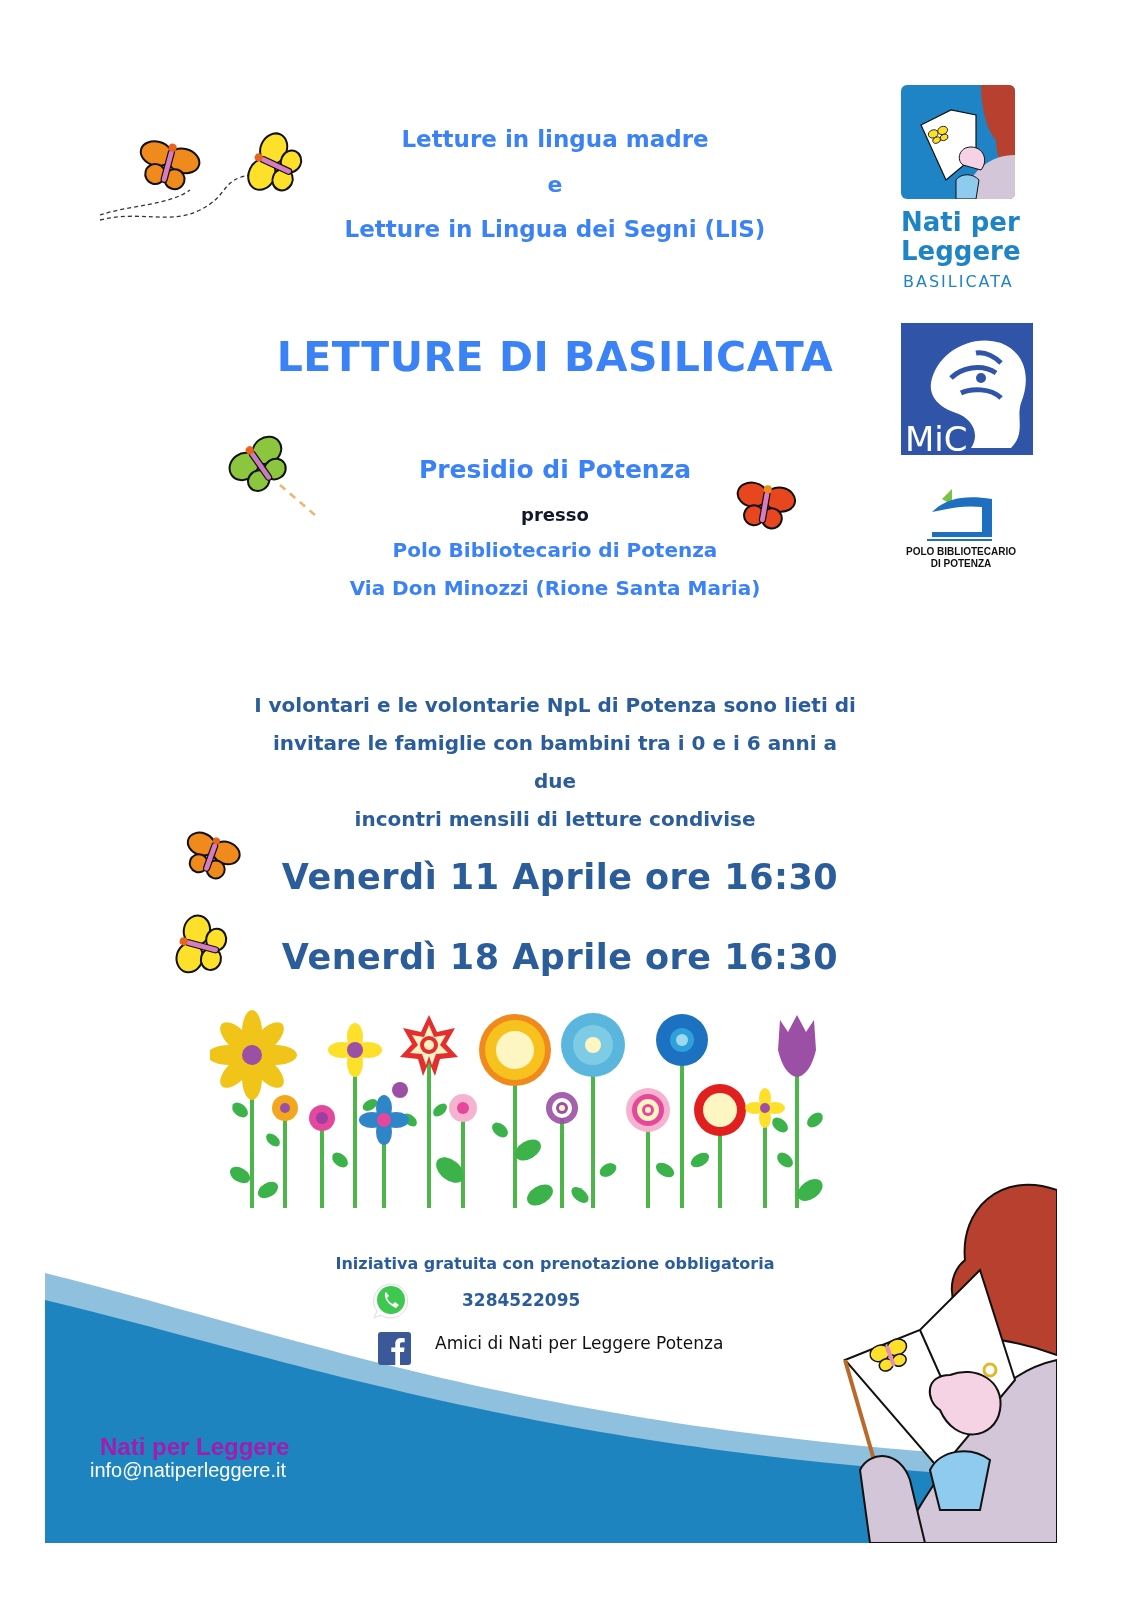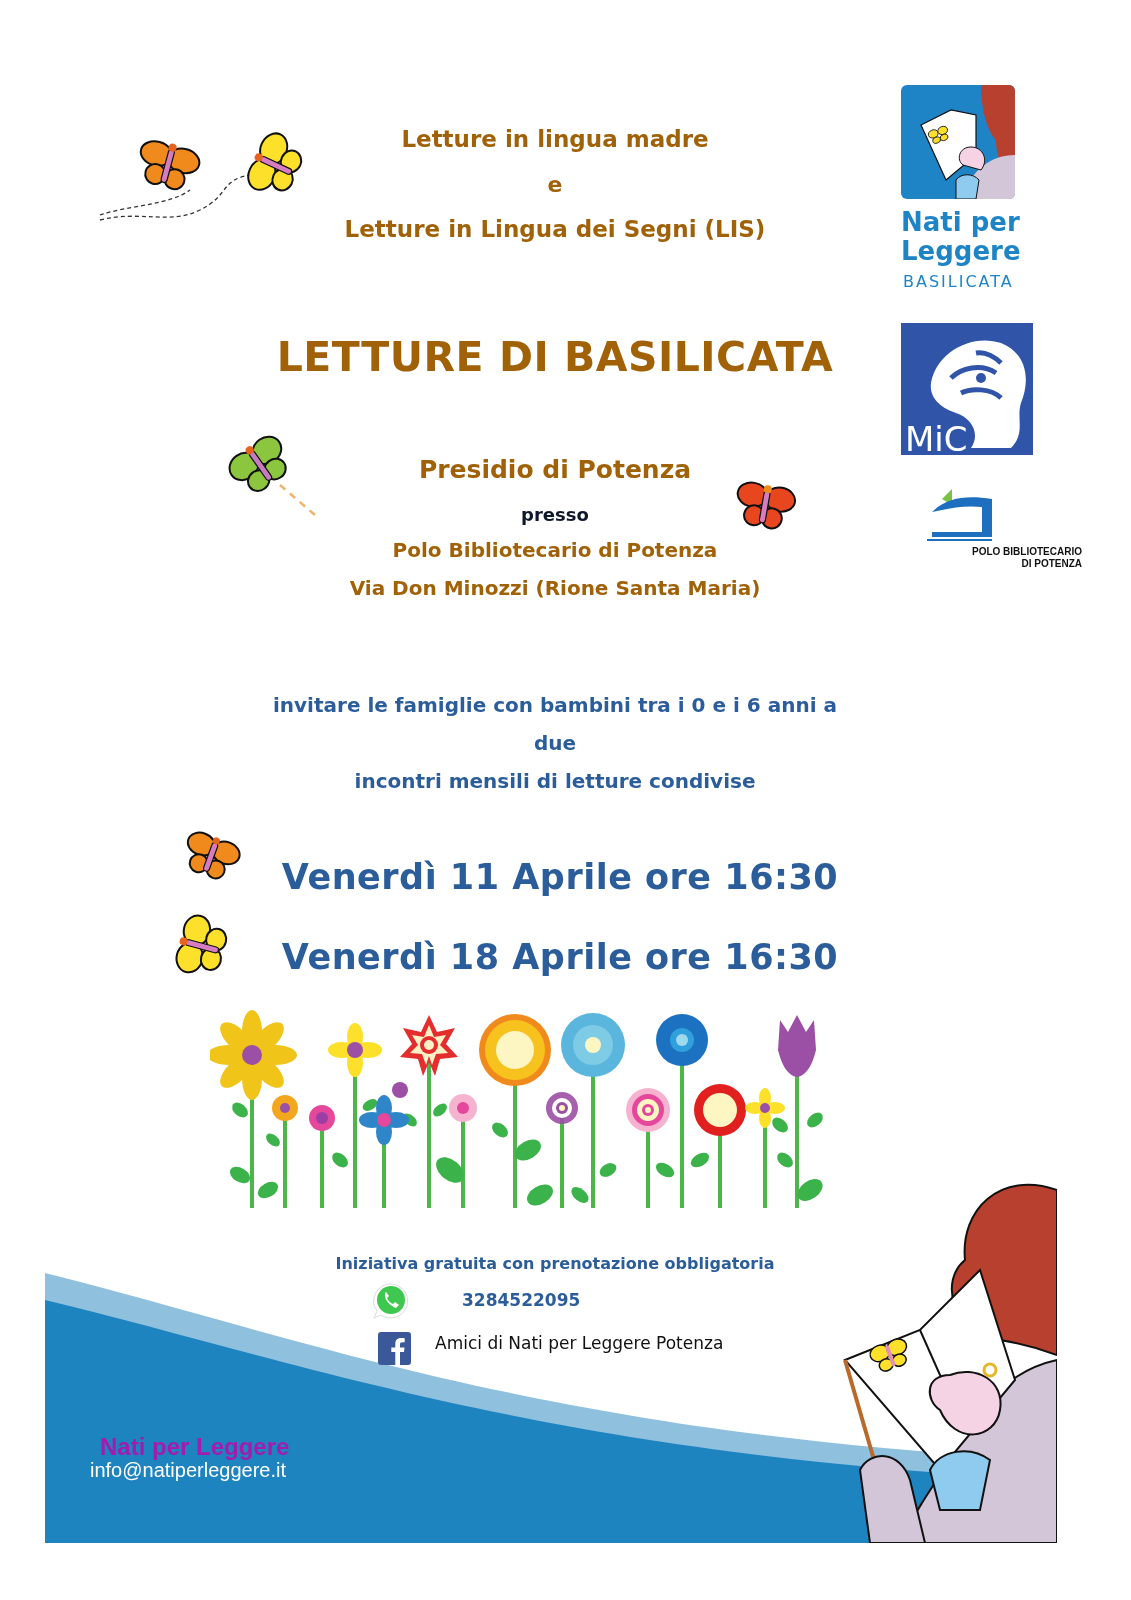--- a/index.html
+++ b/index.html
@@ -1,20 +1,20 @@
 <!DOCTYPE html>
 <html><head>
 <meta charset="utf-8">
 <style>
   html, body { margin:0; padding:0; background:#ffffff; }
   body { width:1131px; height:1600px; position:relative; overflow:hidden;
          font-family:"DejaVu Sans", sans-serif; }
   .abs { position:absolute; }
   .center-text { text-align:center; font-weight:bold; }
-  .orange { color:#a16207; }
+  .orange { color:#3b82f6; }
   .blue { color:#2c5d9b; }
 
   #subtitle1 { left:300px; top:126px; width:510px; font-size:23px; }
   #subtitle-and { left:300px; top:172px; width:510px; font-size:22px; }
   #subtitle2 { left:300px; top:216px; width:510px; font-size:23px; }
   #main-title { left:240px; top:333px; width:630px; font-size:41px; letter-spacing:0.5px; }
   #presidio { left:300px; top:455px; width:510px; font-size:25px; }
   #presso { left:300px; top:504px; width:510px; font-size:18px; font-weight:bold; color:#0f172a; }
   #polo { left:300px; top:538px; width:510px; font-size:20px; }
   #via { left:300px; top:576px; width:510px; font-size:20px; }
@@ -30,21 +30,21 @@
 
   #footer-name { left:100px; top:1433px; font-family:"Liberation Sans", sans-serif;
                  font-weight:bold; color:#a21caf; font-size:24px; }
   #footer-email { left:90px; top:1459px; font-family:"Liberation Sans", sans-serif;
                   color:#fff; font-size:20px; }
 
   .logo-npl-text { font-family:"DejaVu Sans", sans-serif; color:#1e84c6; font-weight:bold; }
   #npl-l1 { left:901px; top:207px; font-size:26px;text-align:center; }
   #npl-l2 { left:901px; top:236px; font-size:26px; }
   #npl-l3 { left:903px; top:272px; font-size:16px; font-weight:normal; letter-spacing:2px; }
-  #polo-logo-text { left:944px; top:546px; width:138px; text-align:right; font-size:10px;
+  #polo-logo-text { left:892px; top:546px; width:138px; text-align:center; font-size:10px;
                     font-weight:bold; color:#111; line-height:12px; font-family:"Liberation Sans", sans-serif; }
 </style>
 </head>
 <body>
 
 <svg class="abs" style="left:90px;top:120px" width="230" height="110" viewBox="0 0 230 110">
   <path d="M10 95 C 40 85, 80 85, 100 70 M10 100 C 50 90, 80 105, 110 90 C 140 75, 130 60, 160 55 L175 55" fill="none" stroke="#333" stroke-width="1.3" stroke-dasharray="4 3"></path>
   <g transform="translate(78,45) rotate(15)">
     <ellipse cx="-14" cy="-8" rx="16" ry="12" fill="#f08a1c" stroke="#111" stroke-width="2"></ellipse>
     <ellipse cx="14" cy="-8" rx="16" ry="12" fill="#f08a1c" stroke="#111" stroke-width="2"></ellipse>
@@ -91,20 +91,21 @@
     <circle cx="0" cy="-16" r="4" fill="#f08a1c"></circle>
   </g>
 </svg>
 
 <div id="presidio" class="abs center-text orange">Presidio di Potenza</div>
 <div id="presso" class="abs center-text">presso</div>
 <div id="polo" class="abs center-text orange">Polo Bibliotecario di Potenza</div>
 <div id="via" class="abs center-text orange">Via Don Minozzi (Rione Santa Maria)</div>
 
 <div id="invite" class="abs center-text blue">
+  <div>I volontari e le volontarie NpL di Potenza sono lieti di</div>
   <div>invitare le famiglie con bambini tra i 0 e i 6 anni a due</div>
   <div>incontri mensili di letture condivise</div>
 </div>
 
 <svg class="abs" style="left:178px;top:826px" width="66" height="60" viewBox="0 0 66 60">
   <g transform="translate(33,30) rotate(20)">
     <ellipse cx="-13" cy="-8" rx="14" ry="11" fill="#f08a1c" stroke="#111" stroke-width="2"></ellipse>
     <ellipse cx="13" cy="-8" rx="14" ry="11" fill="#f08a1c" stroke="#111" stroke-width="2"></ellipse>
     <ellipse cx="-9" cy="11" rx="9" ry="9" fill="#f08a1c" stroke="#111" stroke-width="2"></ellipse>
     <ellipse cx="9" cy="11" rx="9" ry="9" fill="#f08a1c" stroke="#111" stroke-width="2"></ellipse>

